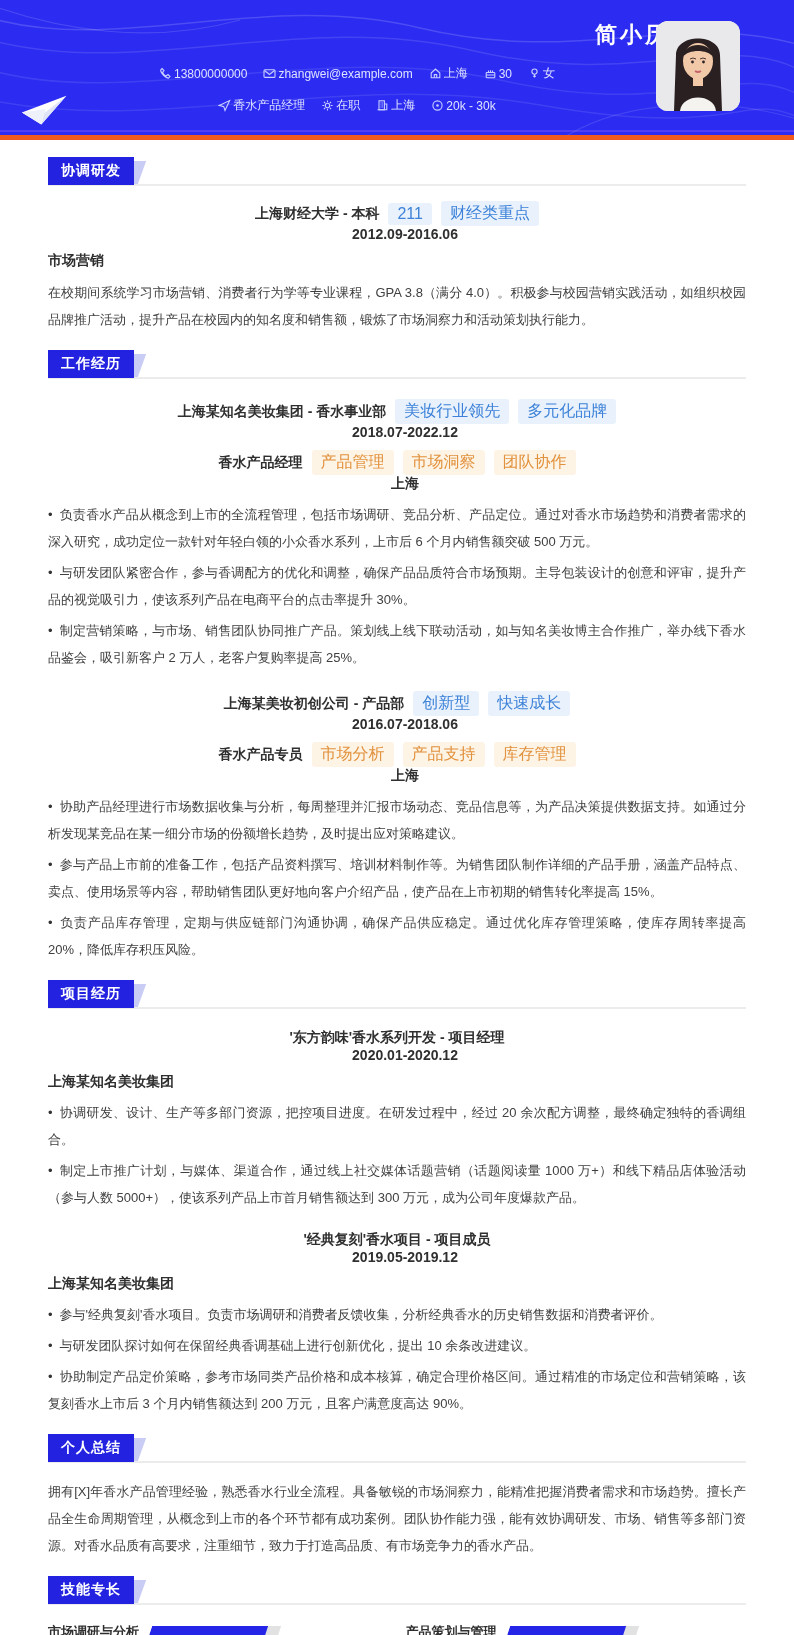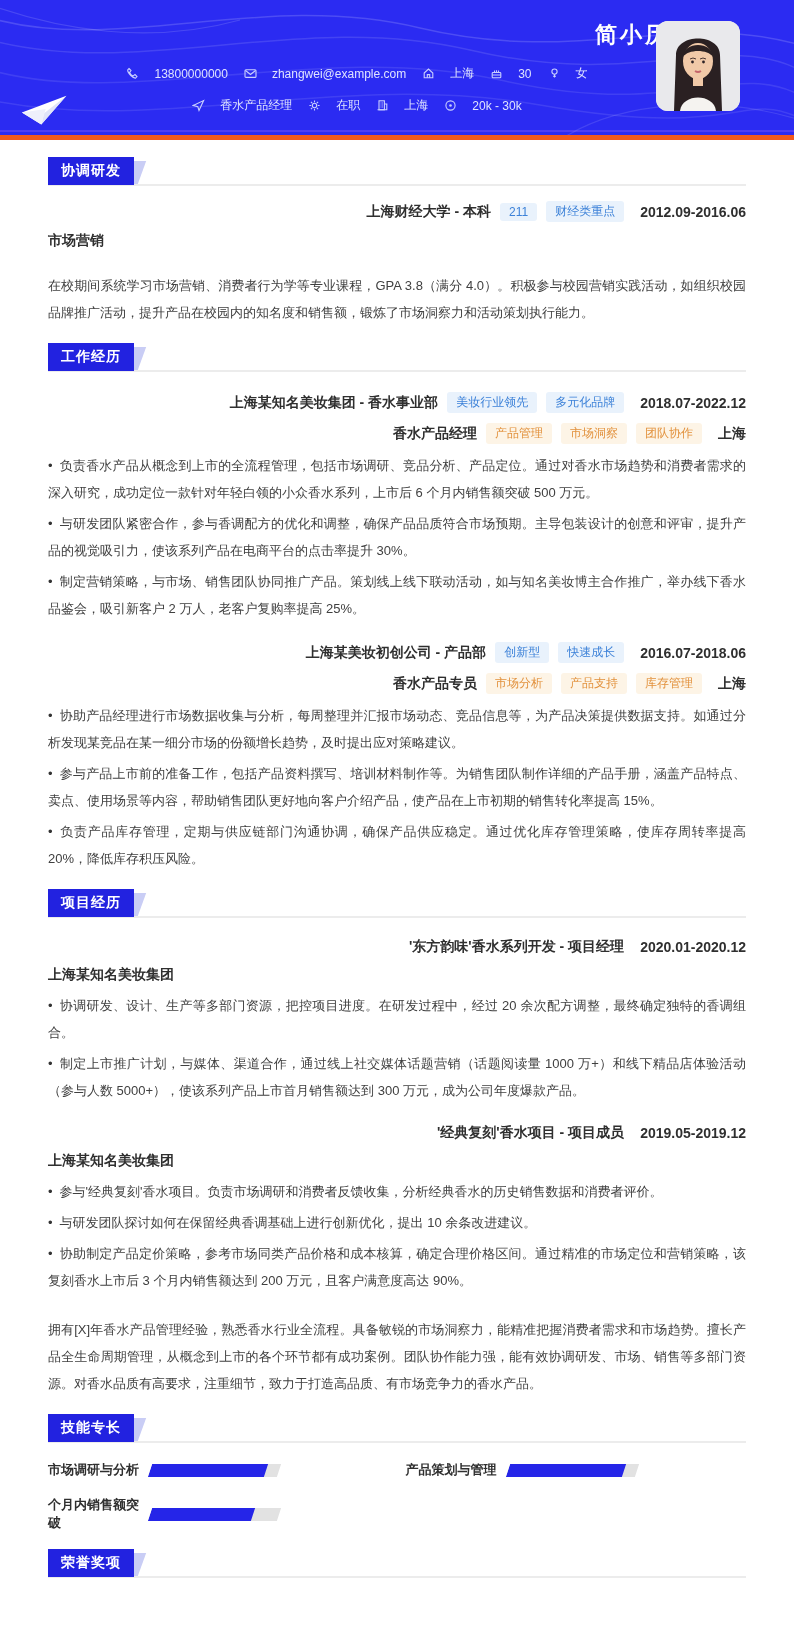--- a/index.html
+++ b/index.html
@@ -28,50 +28,50 @@
     position:relative;height:140px;background:var(--header-blue);
     border-bottom:5px solid var(--orange);overflow:hidden;
   }
   .waves{position:absolute;inset:0;pointer-events:none;}
   .header-inner{position:absolute;left:0;top:0;width:670px;text-align:right;color:#fff;padding-left:44px;}
   .name{font-size:22px;font-weight:bold;letter-spacing:3px;margin-top:20px;}
   .contact-row{
     display:flex;justify-content:center;align-items:center;gap:16px;
     margin-top:15px;font-size:12px;color:#dfe3ff;
   }
-  .contact-item{display:inline-flex;align-items:center;gap:15px;white-space:nowrap;}
+  .contact-item{display:inline-flex;align-items:center;gap:2px;white-space:nowrap;}
   .cicon{width:13px;height:13px;display:inline-block;flex:none;}
   .cicon svg{width:13px;height:13px;display:block;stroke:#c9cfff;fill:none;stroke-width:1.1;}
   .photo{
     position:absolute;right:54px;top:21px;width:84px;height:90px;
     border-radius:12px;overflow:hidden;background:#e9e9ec;
   }
   .plane-deco{position:absolute;left:20px;top:94px;width:52px;height:36px;}
   
   .content{padding:0 48px 12px;}
   .section{margin-top:17px;}
   .sec-head{position:relative;border-bottom:2px solid var(--divider);height:29px;margin-bottom:15px;}
   .badge-wrap{position:absolute;left:0;top:0;}
   .badge-fold{
     position:absolute;top:4px;right:-8px;width:15px;height:23px;
     background:var(--badge-fold);transform:skewX(-20deg);
   }
   .badge{
     position:relative;display:inline-block;background:var(--badge-blue);color:#fff;
     font-size:14px;font-weight:bold;padding:5px 13px;letter-spacing:1px;
   }
-  .row{display:flex;justify-content:flex-end;align-items:center;}
+  .row{display:flex;justify-content:flex-end;align-items:center;flex-direction:column;}
   .row-left{display:flex;align-items:center;flex-wrap:wrap;gap:9px;}
   .etitle{font-size:14px;font-weight:bold;color:var(--text-dark);}
   .right-meta{font-size:14px;font-weight:bold;color:var(--text-dark);white-space:nowrap;margin-left:16px;}
-  .tag{font-size:12px;padding:2px 9px;border-radius:3px;white-space:nowrap;}
+  .tag{font-size:16px;padding:2px 9px;border-radius:3px;white-space:nowrap;}
   .tag.blue{background:var(--tag-blue-bg);color:var(--tag-blue-fg);}
   .tag.orange{background:var(--tag-orange-bg);color:var(--tag-orange-fg);}
   .subline{margin-top:10px;}
-  .para{font-size:13px;line-height:27px;text-align:justify;color:var(--text-body);margin-top:22px;}
+  .para{font-size:13px;line-height:27px;text-align:justify;color:var(--text-body);margin-top:9px;}
   .bullets{margin-top:8px;}
   .bullet{font-size:13px;line-height:27px;text-align:justify;color:var(--text-body);margin-bottom:4px;}
   .bullet .dot{color:#333;margin-right:7px;}
   .entry{margin-top:20px;}
   .entry:first-of-type{margin-top:0;}
   
   .skills-grid{display:grid;grid-template-columns:1fr 1fr;row-gap:20px;margin-top:18px;gap:17px;}
   .skill{display:flex;align-items:center;}
   .skill-label{font-size:13px;font-weight:bold;color:var(--text-dark);width:98px;flex:none;}
   .skill-track{
@@ -314,20 +314,25 @@
       <div class="etitle subline">上海某知名美妆集团</div>
       <div class="bullets">
         <div class="bullet"><span class="dot">•</span><span>参与'经典复刻'香水项目。负责市场调研和消费者反馈收集，分析经典香水的历史销售数据和消费者评价。</span></div>
         <div class="bullet"><span class="dot">•</span><span>与研发团队探讨如何在保留经典香调基础上进行创新优化，提出 10 余条改进建议。</span></div>
         <div class="bullet"><span class="dot">•</span><span>协助制定产品定价策略，参考市场同类产品价格和成本核算，确定合理价格区间。通过精准的市场定位和营销策略，该复刻香水上市后 3 个月内销售额达到 200 万元，且客户满意度高达 90%。</span></div>
       </div>
     </div>
   </div>
 
   <div class="section">
+    <div class="sec-head">
+      <span class="badge-wrap"><span class="badge-fold"></span>
+        <span class="badge">个人总结</span>
+      </span>
+    </div>
     <div class="para">拥有[X]年香水产品管理经验，熟悉香水行业全流程。具备敏锐的市场洞察力，能精准把握消费者需求和市场趋势。擅长产品全生命周期管理，从概念到上市的各个环节都有成功案例。团队协作能力强，能有效协调研发、市场、销售等多部门资源。对香水品质有高要求，注重细节，致力于打造高品质、有市场竞争力的香水产品。</div>
   </div>
 
   <div class="section">
     <div class="sec-head">
       <span class="badge-wrap"><span class="badge-fold"></span>
         <span class="badge">技能专长</span>
       </span>
     </div>
     <div class="skills-grid">

